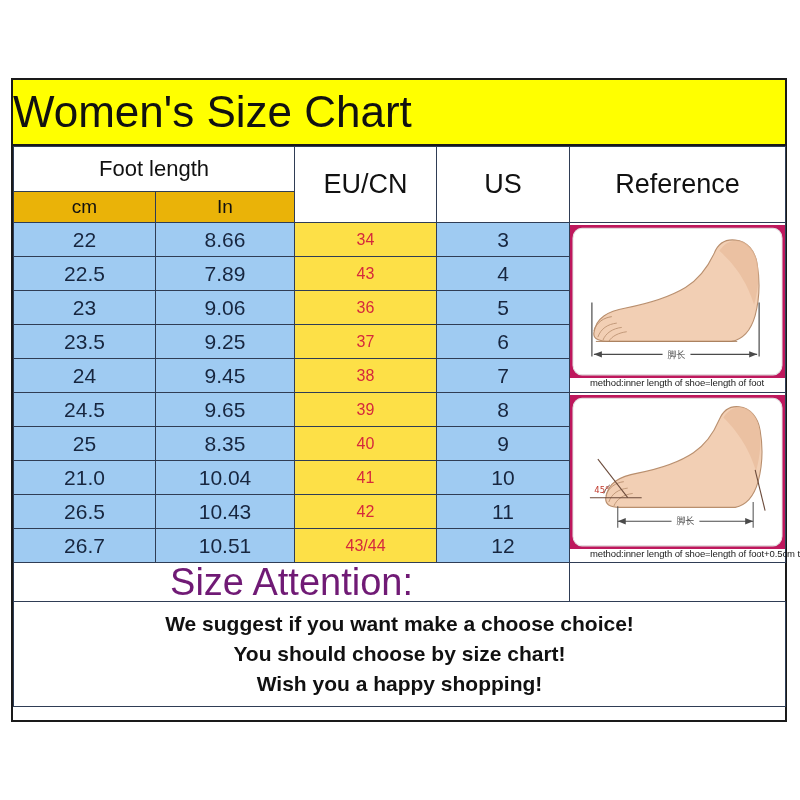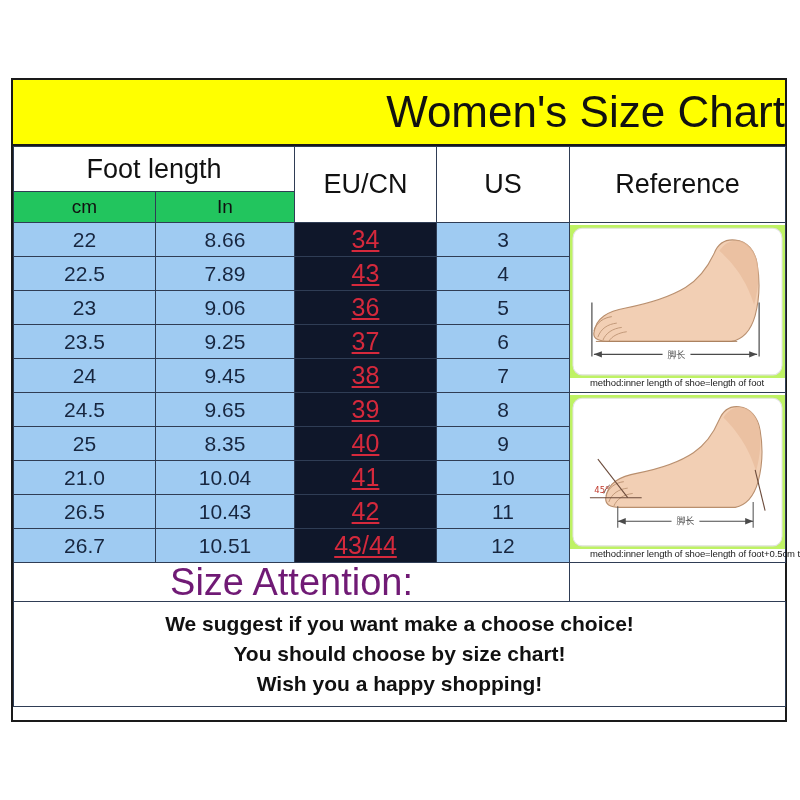--- a/index.html
+++ b/index.html
@@ -27,21 +27,21 @@
     background: #ffffff;
   }
 
   
   .title-bar {
     height: 66px;
     background: #FFFF00;
     border-bottom: 2px solid #1a1a1a;
     display: flex;
     align-items: center;
-    justify-content: flex-end;
+    justify-content: flex-start;
     box-sizing: border-box;
   }
   .title-bar .title-text {
     font-size: 44px;
     font-weight: 400;
     color: #111111;
     letter-spacing: 0px;
     line-height: 1;
     white-space: nowrap;
   }
@@ -70,43 +70,42 @@
   col.c-ref { width: 216px; }
 
   
   .hd {
     background: #ffffff;
     color: #111111;
     font-size: 27px;
     height: 44px;
   }
   .hd-sub {
-    background: #22c55e;
+    background: #eab308;
     color: #111111;
     font-size: 19px;
     height: 30px;
   }
   .hd-span {
-    font-size: 27px;
+    font-size: 22px;
   }
 
   
   .cell {
     background: #9fcbf2;
     height: 33px;
     font-size: 21px;
     color: #17263f;
   }
   .cell-eu {
-    background: #0f172a;
+    background: #fde047;
     height: 33px;
-    font-size: 25px;
+    font-size: 16px;
     font-weight: bold;
     color: #d5293c;
-    text-decoration: underline;
   }
 
   
   .ref-cell {
     background: #ffffff;
     padding: 0;
     vertical-align: top;
   }
 
   
@@ -114,21 +113,21 @@
     position: relative;
     width: 100%;
     height: 100%;
     box-sizing: border-box;
     display: flex;
     flex-direction: column;
   }
   .ref-art {
     position: relative;
     flex: 1 1 auto;
-    background: #bef264;
+    background: #be185d;
     overflow: hidden;
   }
   .ref-art svg { display: block; width: 100%; height: 100%; }
   .ref-caption {
     flex: 0 0 auto;
     font-size: 9.5px;
     color: #1a1a1a;
     text-align: left;
     padding: 0 2px 1px 20px;
     white-space: nowrap;

